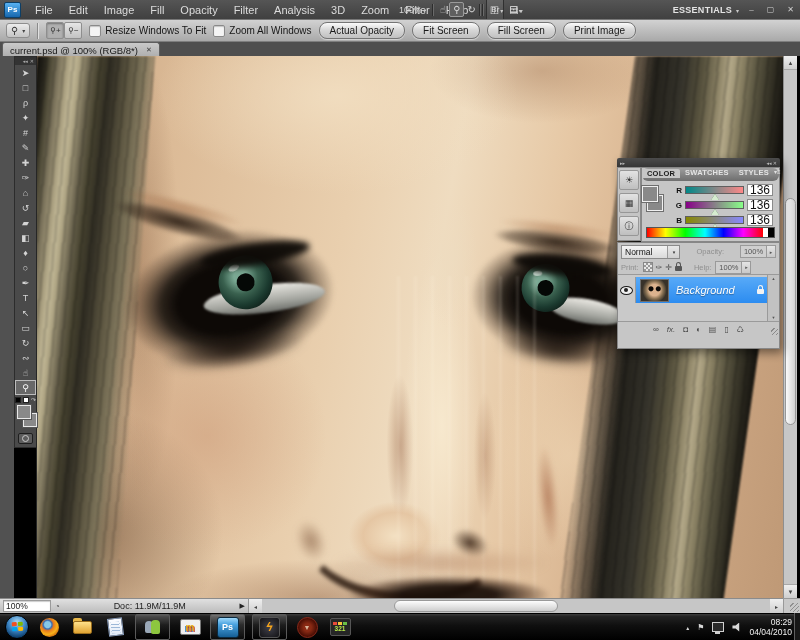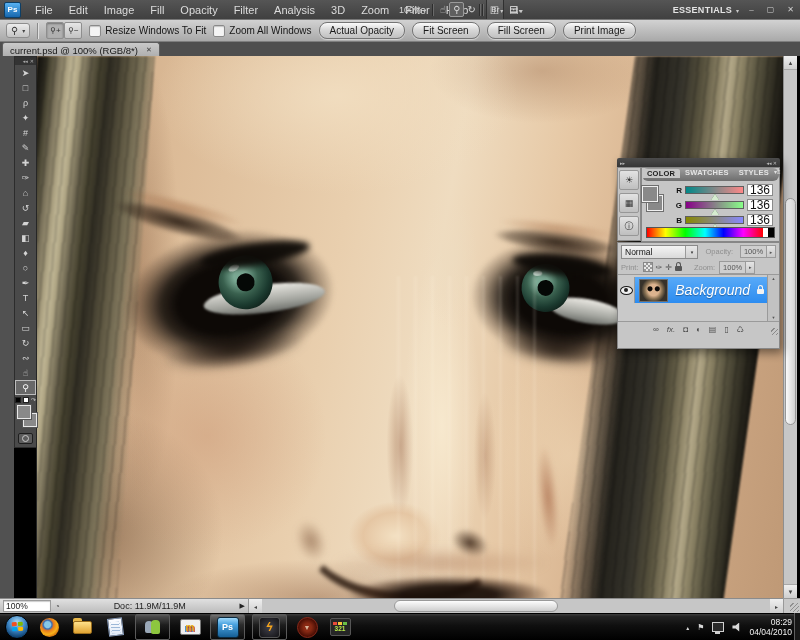--- a/index.html
+++ b/index.html
@@ -203,21 +203,21 @@
   .sl-thumb{position:absolute;left:50%;bottom:-7px;transform:translateX(-50%);width:0;height:0;
     border-left:4px solid transparent;border-right:4px solid transparent;border-bottom:6px solid #d6ecd0;
     filter:drop-shadow(0 0 .5px #3c6e3c);}
   .sl-val{width:24px;height:10px;background:#fff;border:1px solid #8a8a8a;font-size:12px;
     display:flex;align-items:center;justify-content:center;color:#111;}
   .spectrum{position:absolute;left:4px;right:4px;bottom:3px;height:9px;border:1px solid #555;
     display:flex;}
   .ramp{flex:1;background:linear-gradient(90deg,#f00 0,#ff0 16%,#0f0 33%,#0ff 50%,#00f 66%,#f0f 83%,#f00 100%);}
   .ramp-w{width:5px;background:#fff;}
   .ramp-k{width:6px;background:#000;}
-  .lrow1{height:17px;display:flex;align-items:center;padding:0 3px;gap:7px;}
+  .lrow1{height:17px;display:flex;align-items:center;padding:0 3px;gap:16px;}
   .blend{width:78px;height:12px;background:linear-gradient(#f4f4f4,#dadada);border:1px solid #8a8a8a;
     display:flex;align-items:center;font-size:8.5px;color:#111;}
   .blend-txt{flex:1;padding-left:3px;}
   .blend-arrow{width:11px;align-self:stretch;border-left:1px solid #9a9a9a;display:flex;
     align-items:center;justify-content:center;font-size:5px;color:#333;background:linear-gradient(#e8e8e8,#cfcfcf);}
   .dimlabel{font-size:7.5px;color:#8f8f8f;}
   .valbox{width:25px;height:11px;background:#cfcfcf;border:1px solid #9a9a9a;font-size:7.5px;
     display:flex;align-items:center;justify-content:center;color:#555;}
   .spin{width:8px;height:11px;border:1px solid #9a9a9a;border-left:none;font-size:5px;color:#555;
     display:flex;align-items:center;justify-content:center;background:linear-gradient(#e4e4e4,#c8c8c8);}
@@ -242,21 +242,21 @@
   .eye-ico{width:11px;height:7px;border:1px solid #1a1a1a;border-radius:50%;background:#efefef;position:relative;}
   .eye-ico::after{content:"";position:absolute;left:3px;top:1px;width:4px;height:4px;border-radius:50%;background:#222;}
   .layer-sel{flex:1;align-self:stretch;background:linear-gradient(#58aaf8,#2c8cf0);
     display:flex;align-items:center;gap:7px;padding:0 4px;}
   .thumb{width:27px;height:21px;border:1px solid #6e6e6e;flex:none;
     background:
       radial-gradient(circle 2px at 37% 42%, #0d0a07 0 2px, transparent 3px),
       radial-gradient(circle 2px at 64% 42%, #0d0a07 0 2px, transparent 3px),
       radial-gradient(ellipse 45% 60% at 50% 48%, #dcb38e 0 45%, #8a7354 70%, #37322a 100%),
       linear-gradient(90deg,#57513c,#1f1c15);}
-  .layer-name{flex:1;font-size:14px;font-style:italic;color:#fff;text-shadow:0 1px 1px rgba(0,0,0,.35);}
+  .layer-name{flex:1;font-size:11px;font-style:italic;color:#fff;text-shadow:0 1px 1px rgba(0,0,0,.35);}
   .lbottom{height:14px;border-top:1px solid #9a9a9a;display:flex;align-items:center;
     justify-content:center;gap:8px;font-size:8px;color:#4a4a4a;position:relative;}
   .lgrip{position:absolute;right:1px;bottom:1px;width:7px;height:7px;
     background:repeating-linear-gradient(135deg, transparent 0 2px, #8a8a8a 2px 3px);}
 
   
   .taskbar{position:absolute;left:0;top:613px;width:800px;height:27px;
     background:linear-gradient(#3c3c3c 0%,#222 10%,#0f0f0f 45%,#000 100%);
     border-top:1px solid #000;display:flex;align-items:center;padding-left:5px;gap:7px;box-sizing:border-box;}
   .orb{width:22px;height:22px;border-radius:50%;flex:none;
@@ -540,21 +540,21 @@
         </div>
       </div>
       <div class="lrow2">
         <span class="dimlabel">Print:</span>
         <div class="lockicons">
           <div class="checker"></div>
           <span>✑</span>
           <span>✛</span>
           <div class="padlock"></div>
         </div>
-        <span class="dimlabel" style="margin-left:8px;">Zoom:</span>
+        <span class="dimlabel" style="margin-left:8px;">Help:</span>
         <div style="display:flex;">
           <div class="valbox">100%</div>
           <div class="spin">▸</div>
         </div>
       </div>
       <div class="layerlist">
         <div class="layer-row">
           <div class="eye-cell">
               <div class="eye-ico"></div>
             </div>

